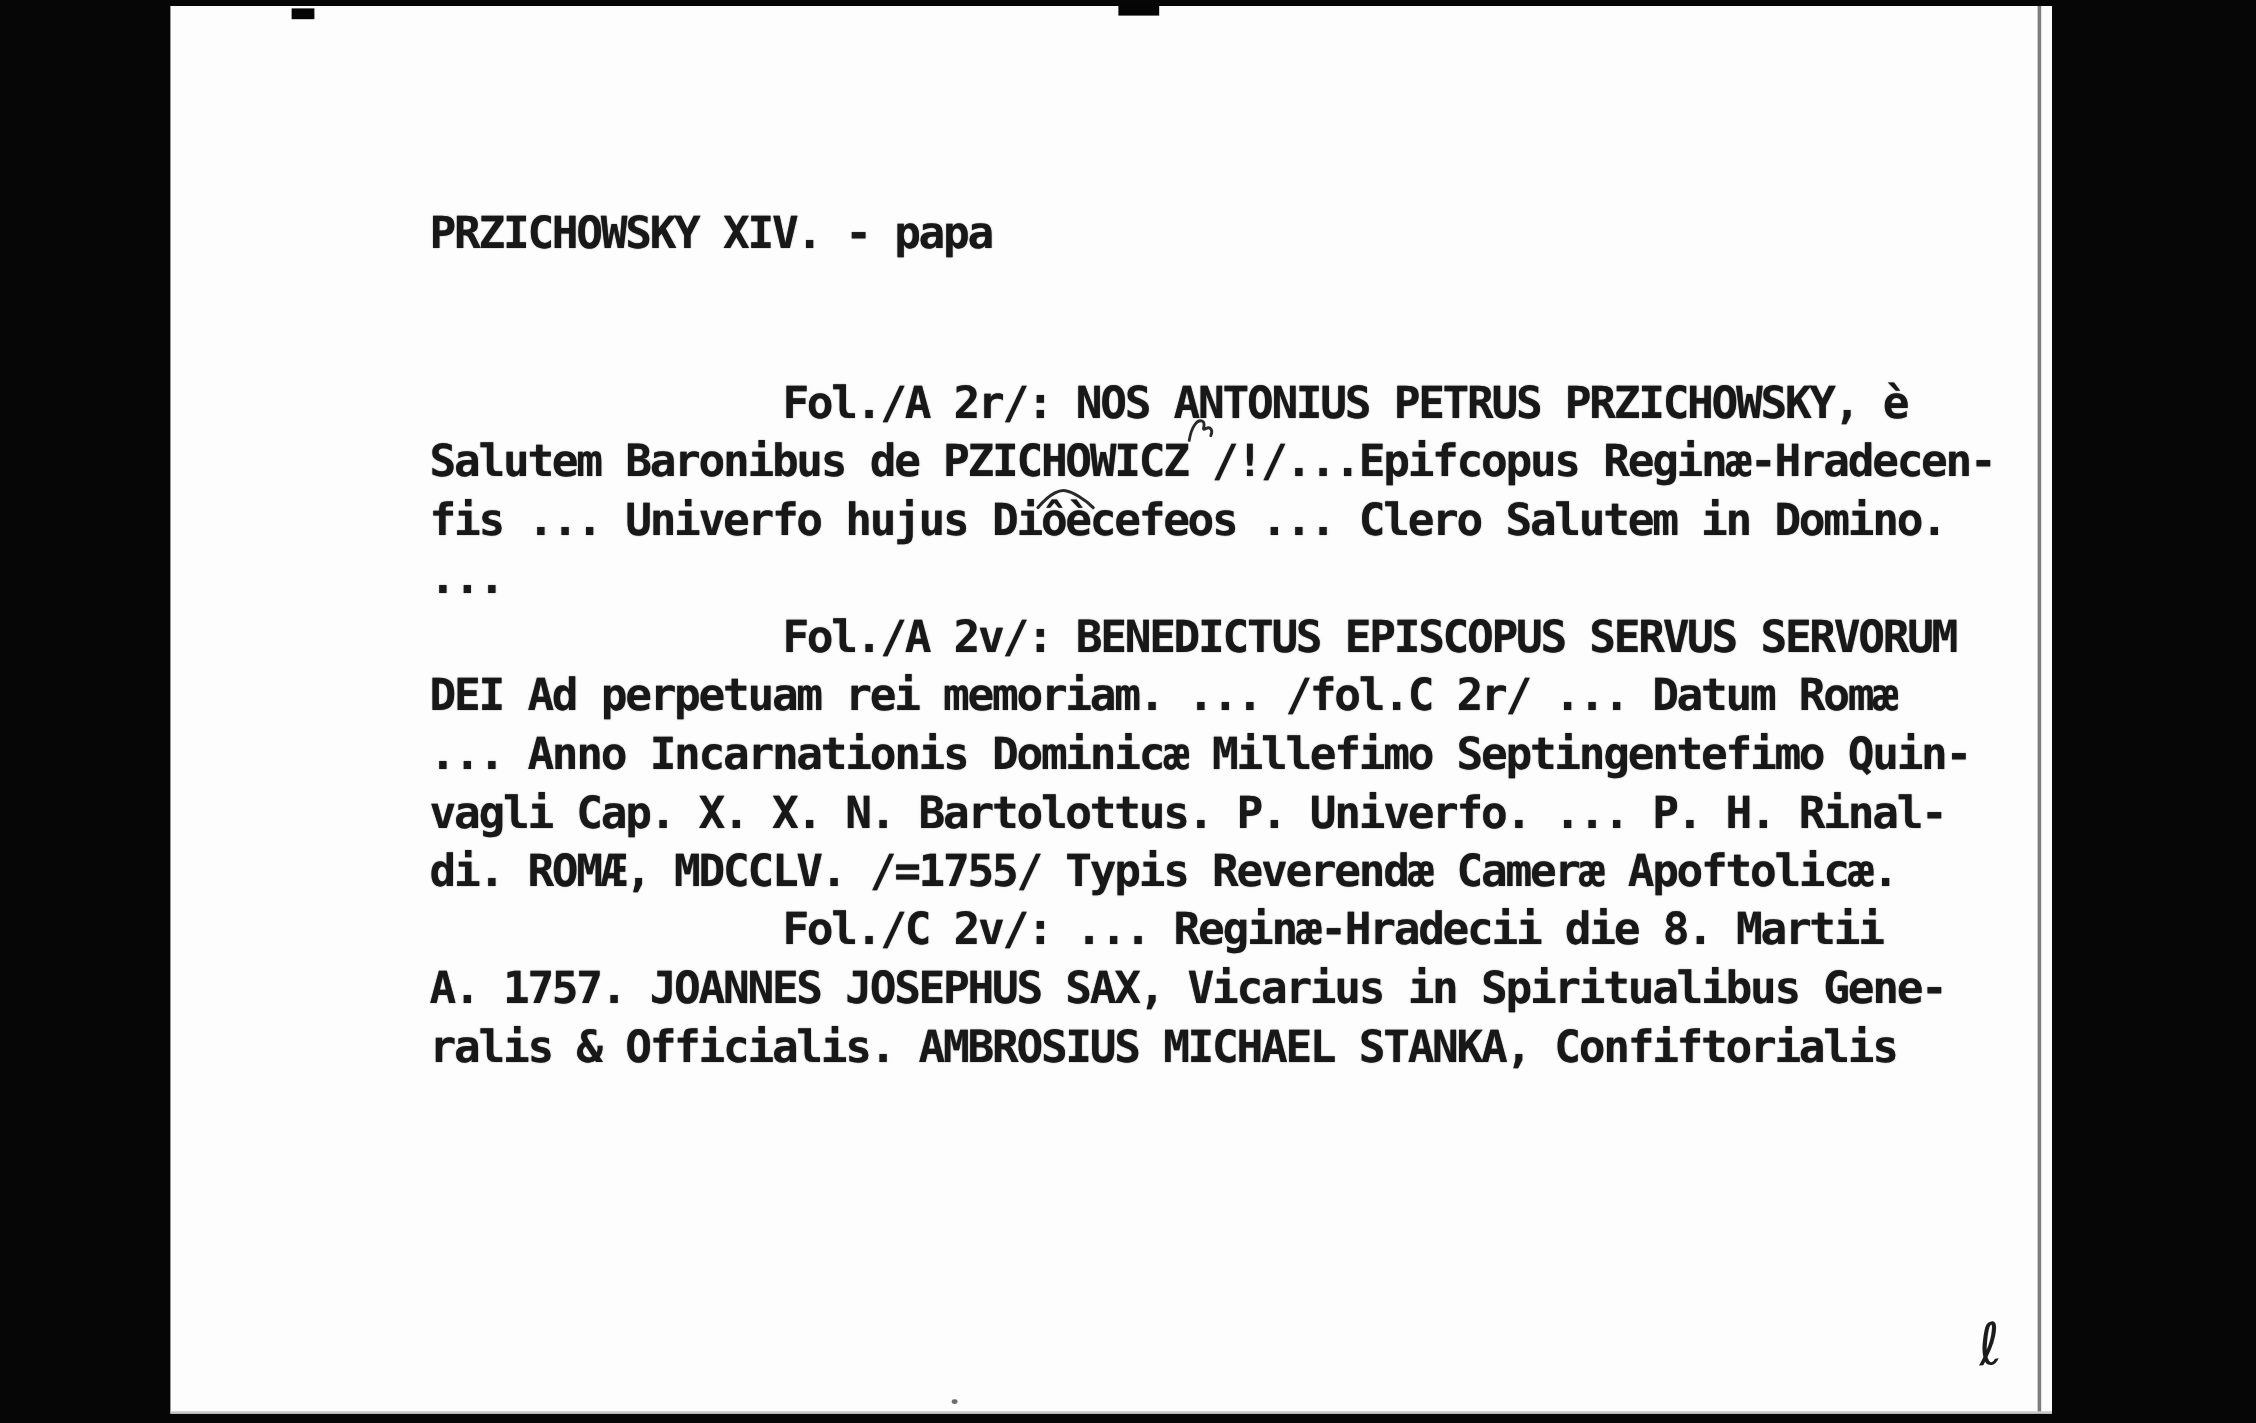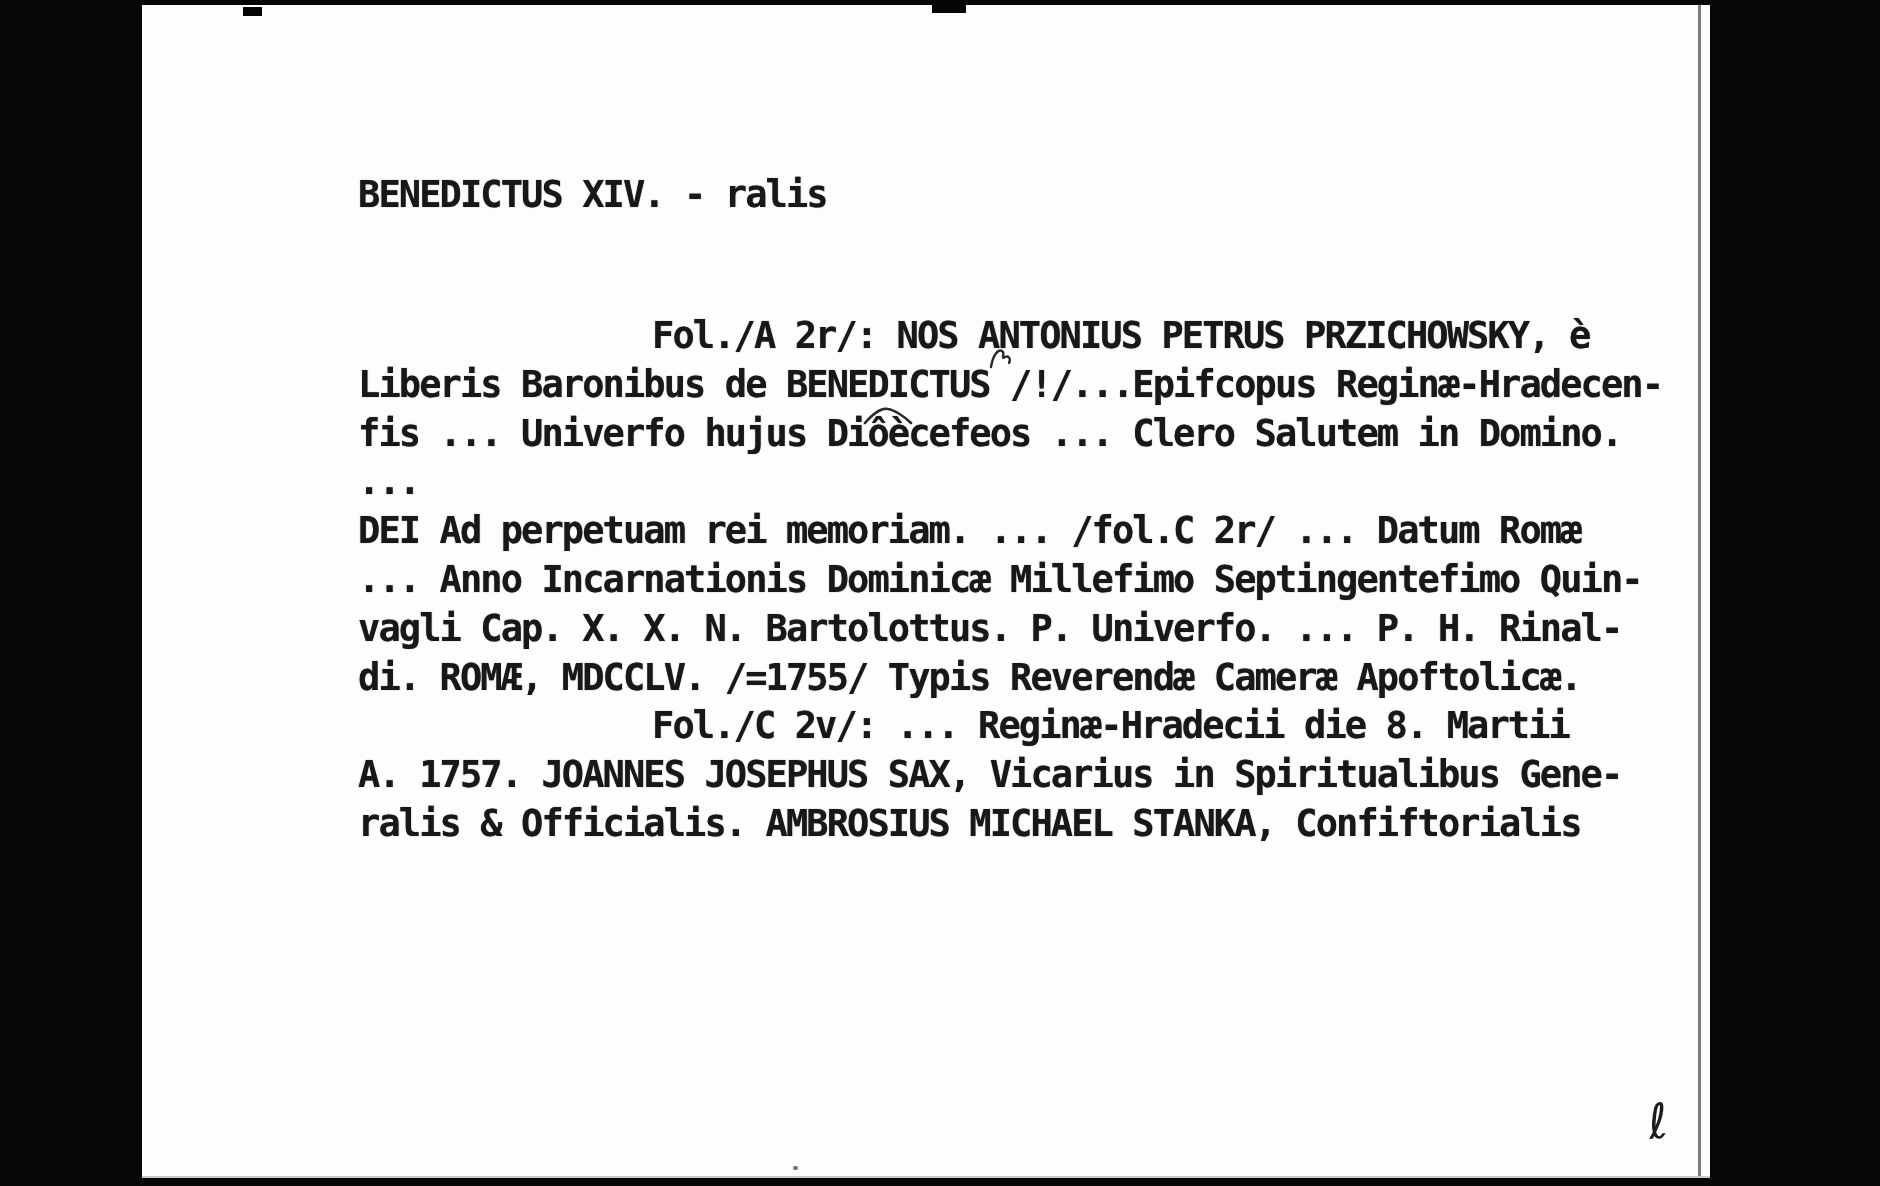--- a/index.html
+++ b/index.html
@@ -85,27 +85,28 @@
 
 <div class="stage">
   <div class="page">
 
     <div class="artifact tick-a"></div>
     <div class="artifact tick-b"></div>
     <div class="edge-shadow"></div>
     <div class="bottom-edge"></div>
     <div class="speck"></div>
 
-    <div class="heading doc-text">BENEDICTUS XIV. - ralis</div>
+    <div class="heading doc-text">PRZICHOWSKY XIV. - papa</div>
 
     <div class="body-lines doc-text">
       <div class="line indent">Fol./A 2r/: NOS ANTONIUS PETRUS PRZICHOWSKY, è</div>
-      <div class="line">Liberis Baronibus de BENEDICTUS /!/...Epifcopus Reginæ-Hradecen-</div>
+      <div class="line">Salutem Baronibus de PZICHOWICZ /!/...Epifcopus Reginæ-Hradecen-</div>
       <div class="line">fis ... Univerfo hujus Diôècefeos ... Clero Salutem in Domino.</div>
       <div class="line">...</div>
+      <div class="line indent">Fol./A 2v/: BENEDICTUS EPISCOPUS SERVUS SERVORUM</div>
       <div class="line">DEI Ad perpetuam rei memoriam. ... /fol.C 2r/ ... Datum Romæ</div>
       <div class="line">... Anno Incarnationis Dominicæ Millefimo Septingentefimo Quin-</div>
       <div class="line">vagli Cap. X. X. N. Bartolottus. P. Univerfo. ... P. H. Rinal-</div>
       <div class="line">di. ROMÆ, MDCCLV. /=1755/ Typis Reverendæ Cameræ Apoftolicæ.</div>
       <div class="line indent">Fol./C 2v/: ... Reginæ-Hradecii die 8. Martii</div>
       <div class="line">A. 1757. JOANNES JOSEPHUS SAX, Vicarius in Spiritualibus Gene-</div>
       <div class="line">ralis &amp; Officialis. AMBROSIUS MICHAEL STANKA, Confiftorialis</div>
     </div>
 
     <svg class="hw-insertion" width="26" height="26" viewBox="0 0 26 26">

